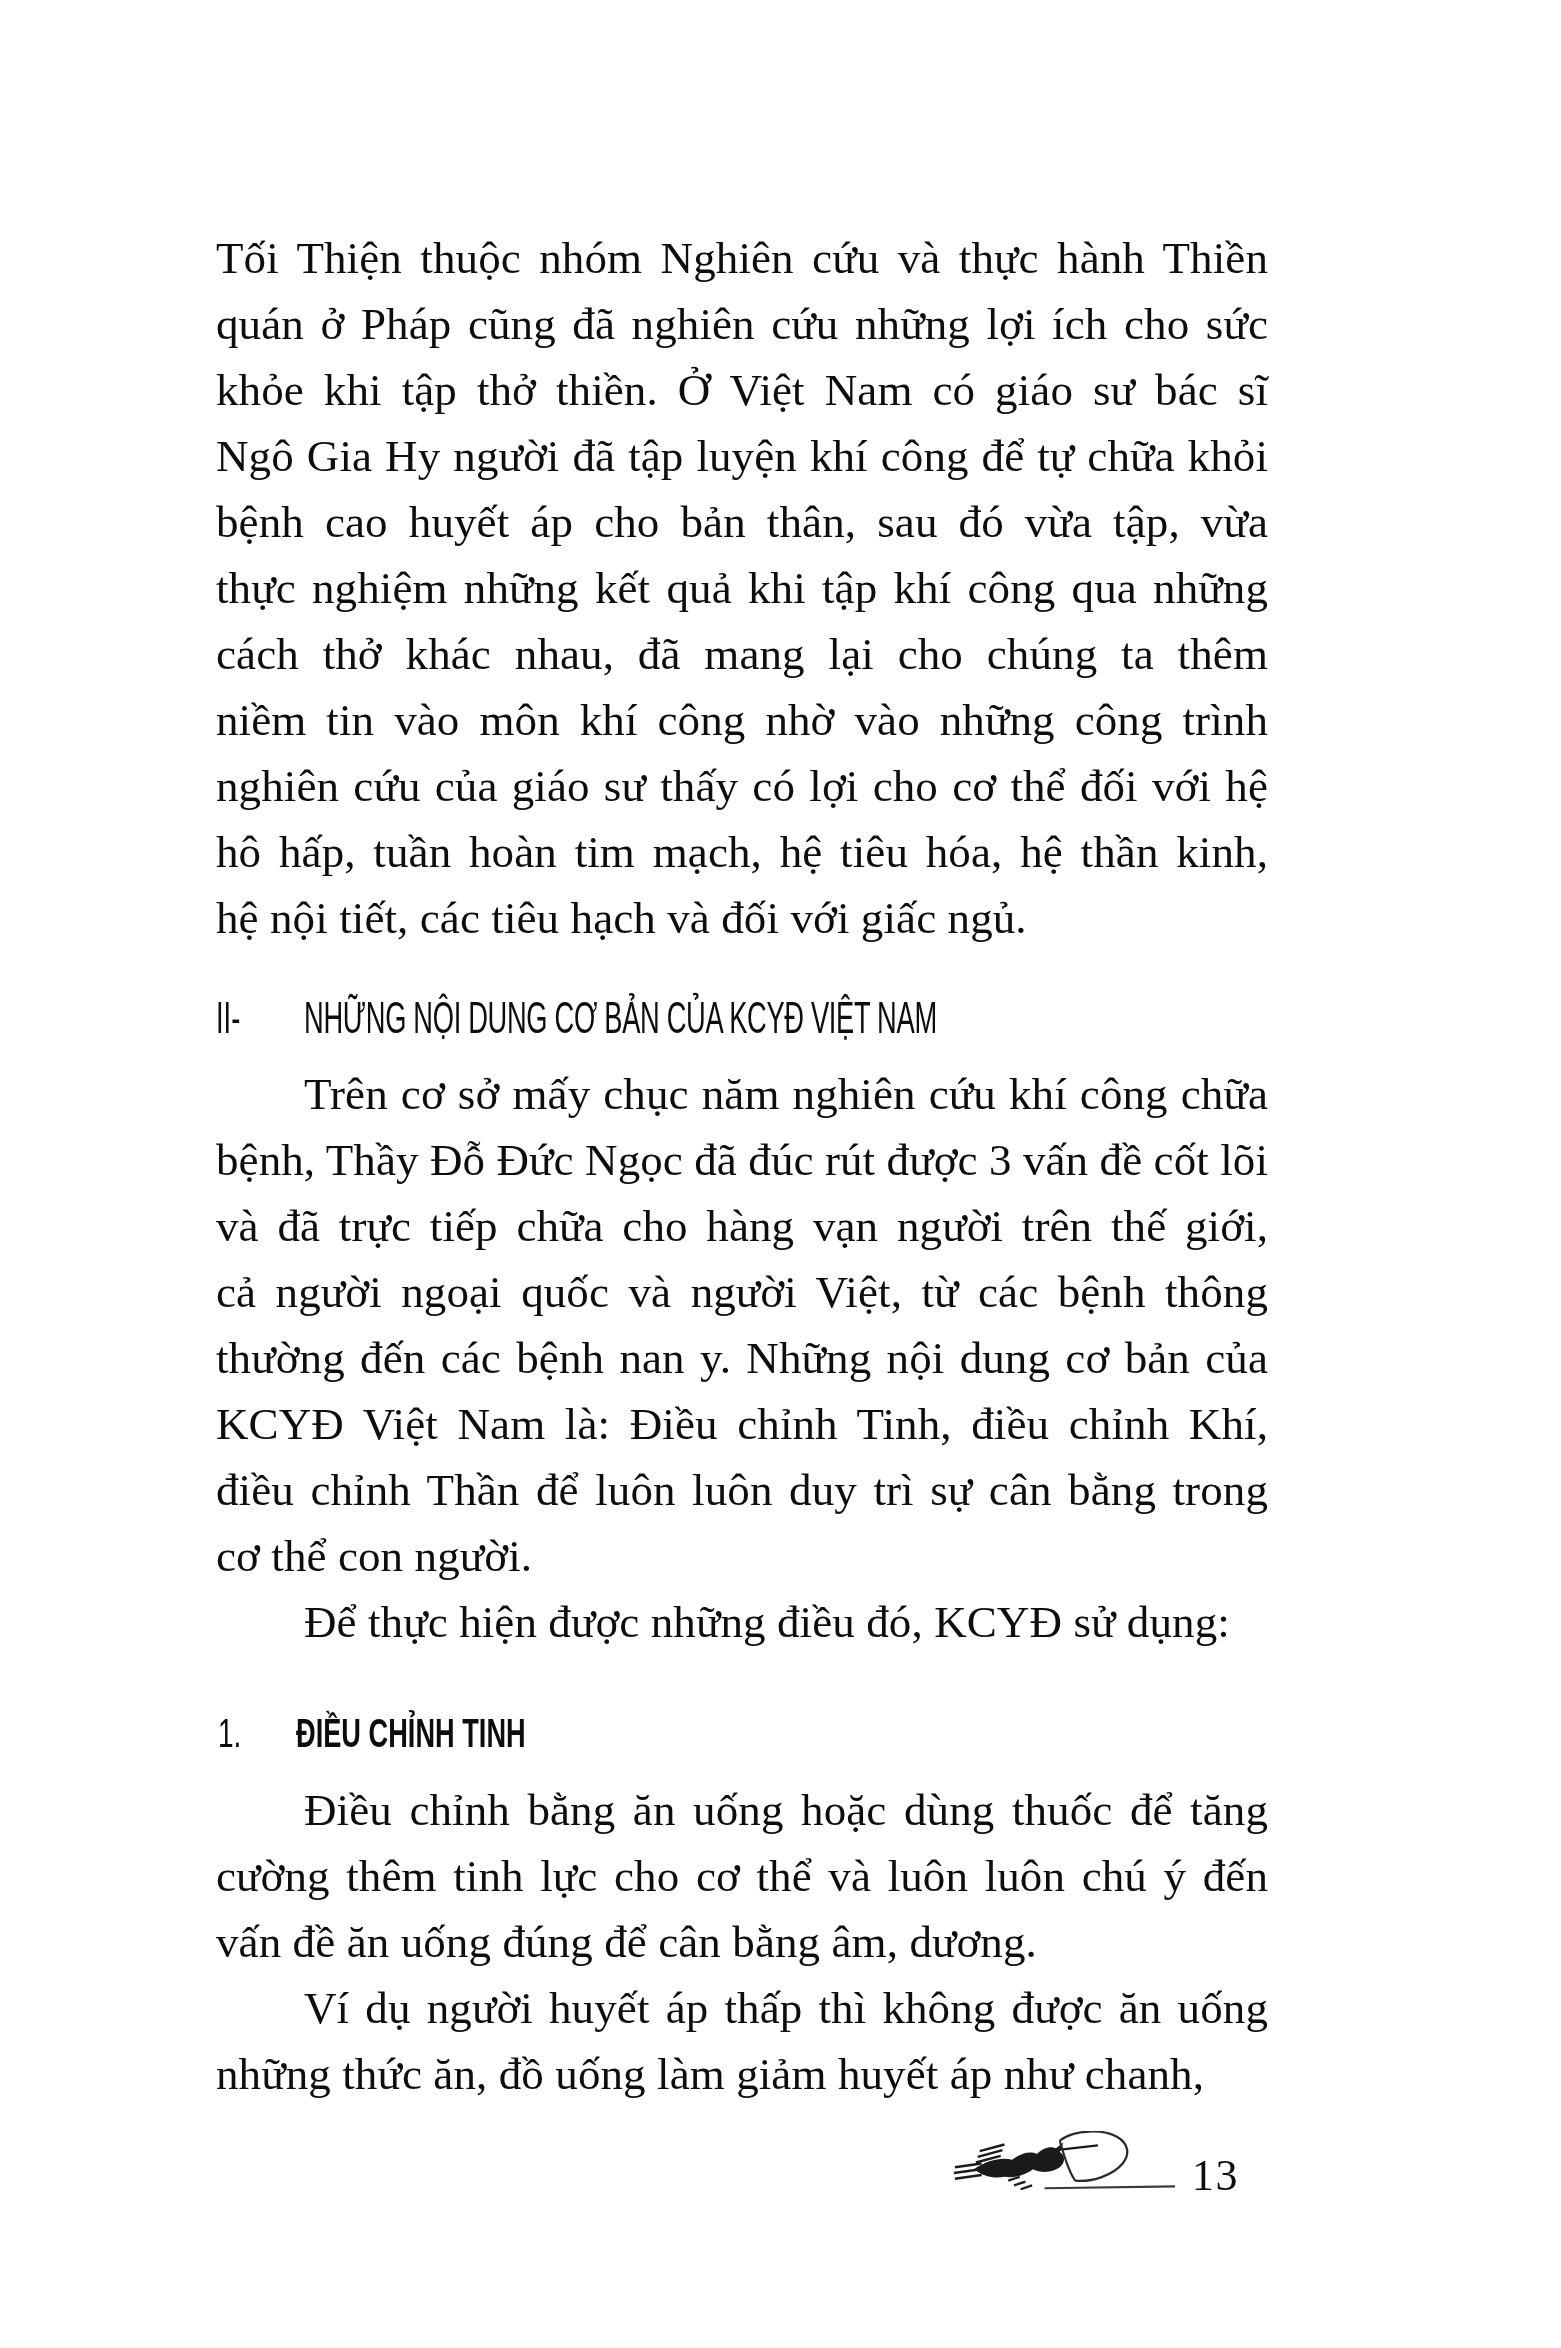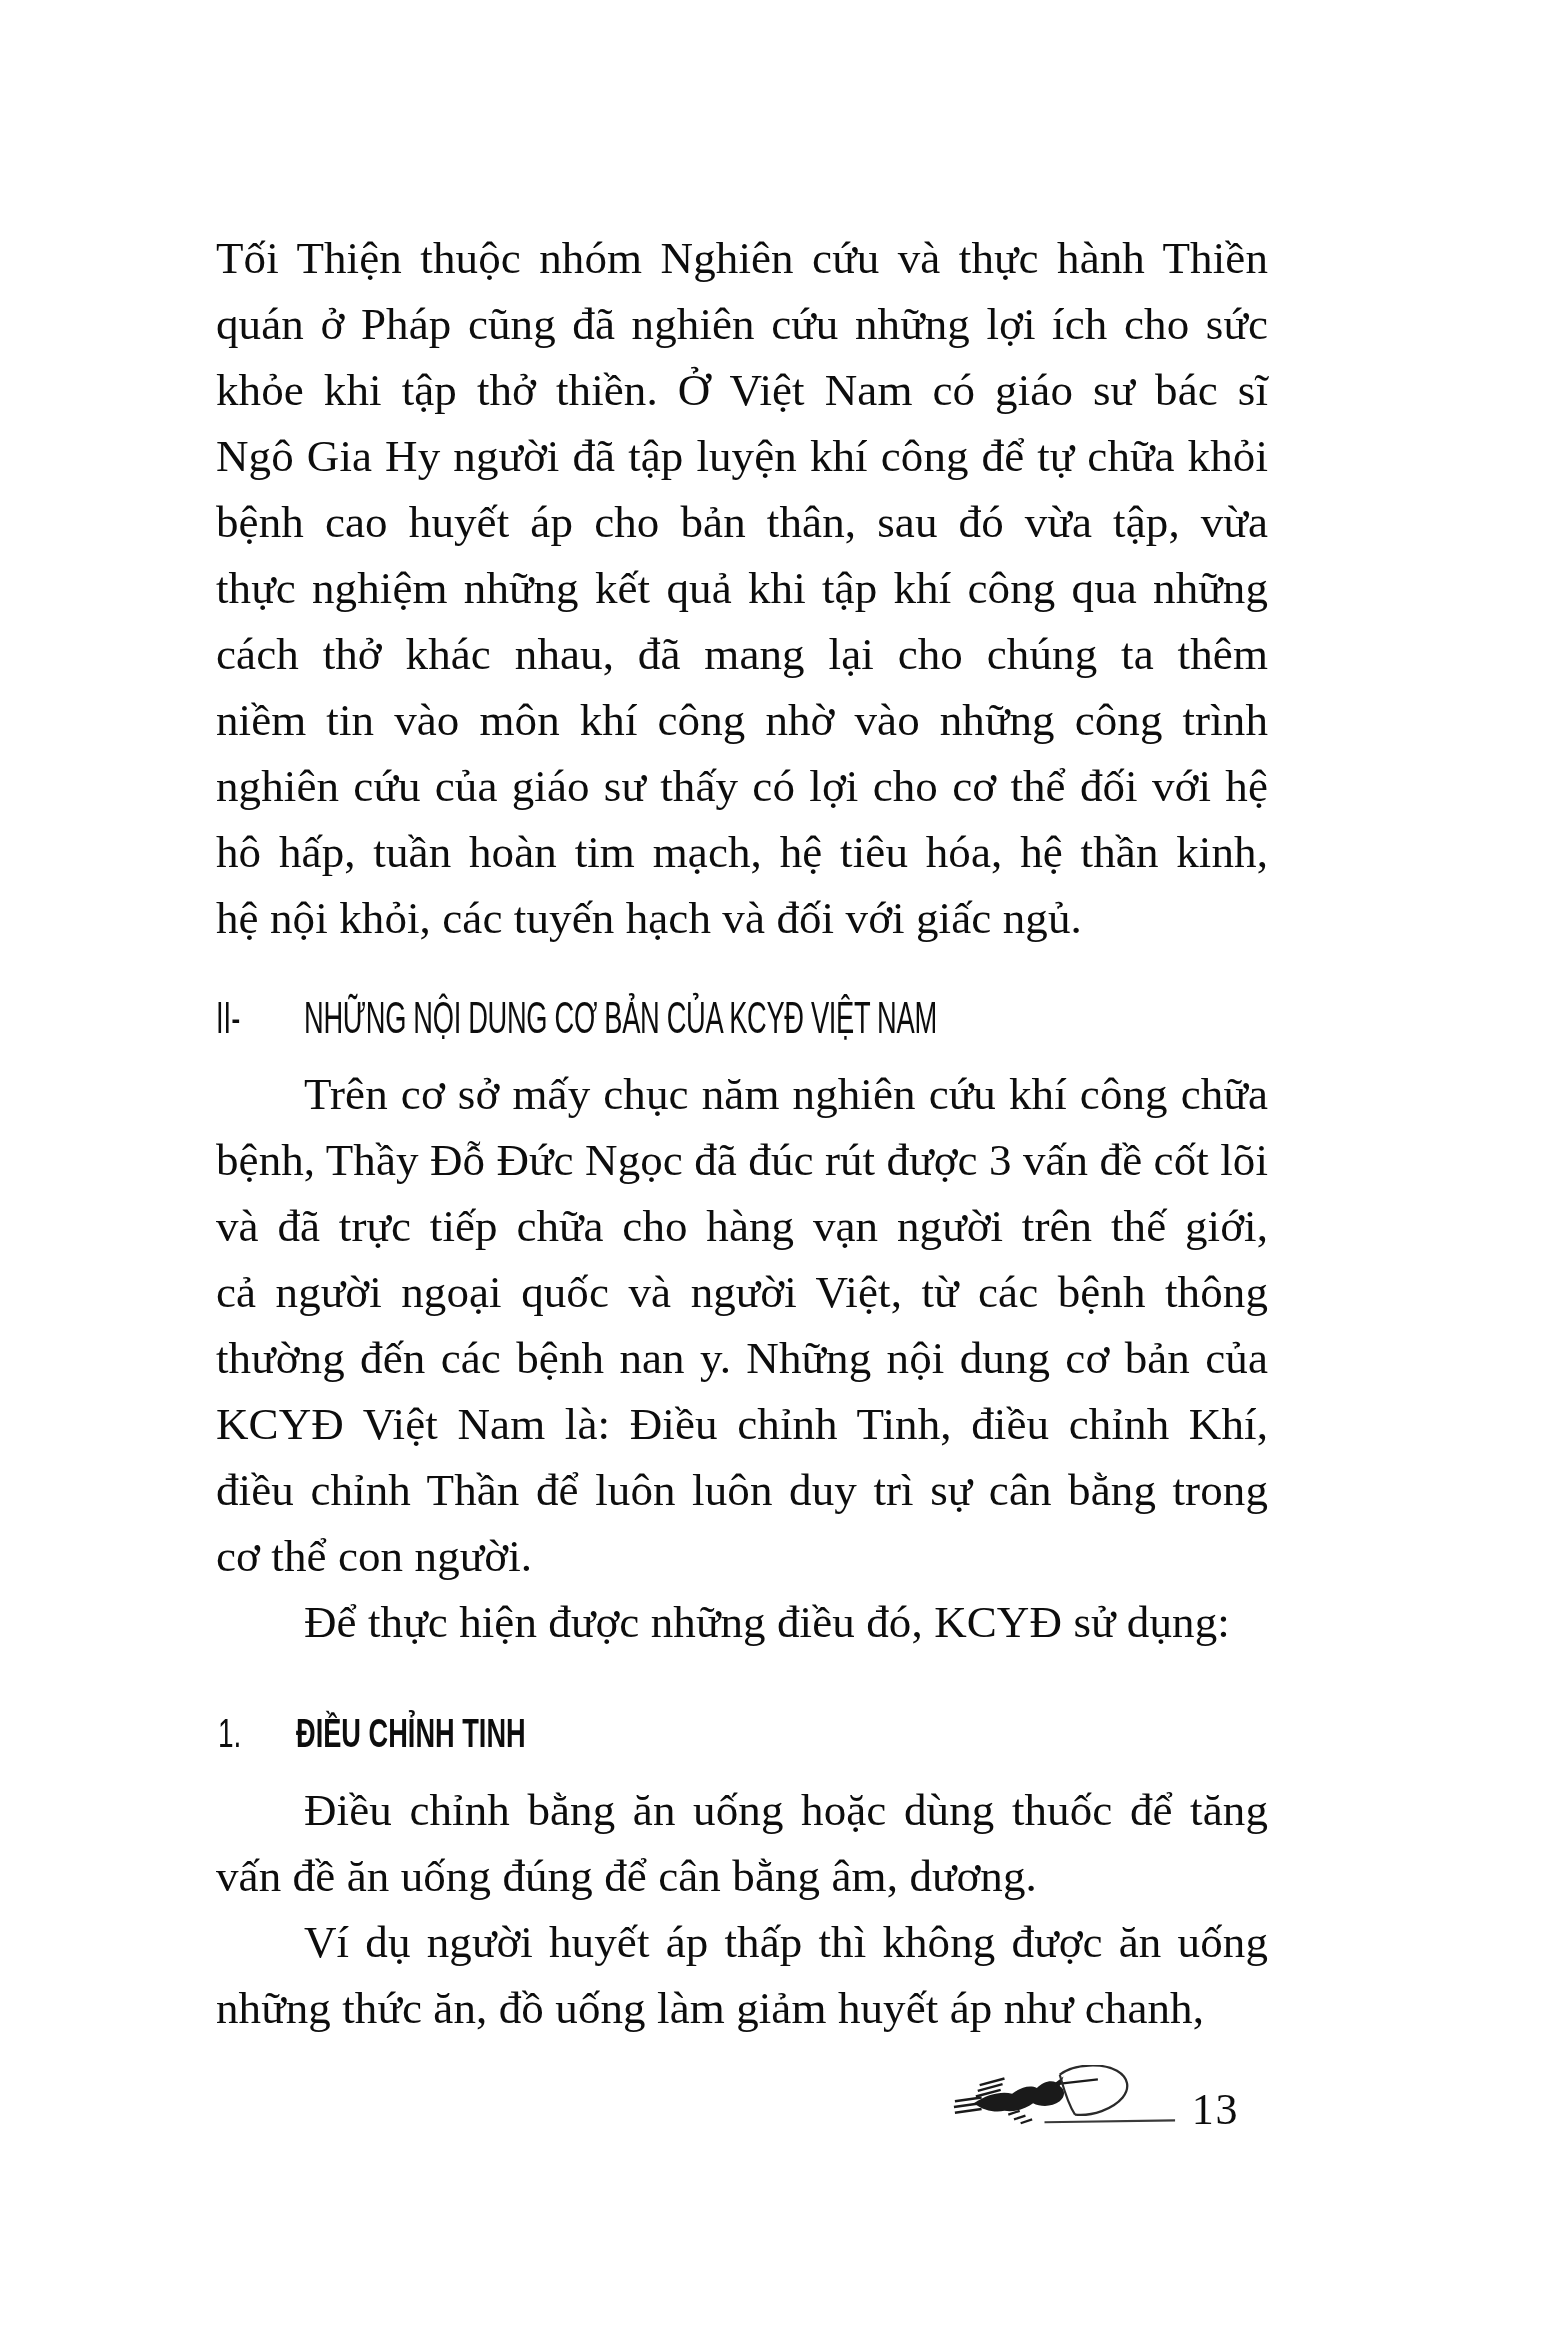--- a/index.html
+++ b/index.html
@@ -107,21 +107,21 @@
       <div class="tline">Tối Thiện thuộc nhóm Nghiên cứu và thực hành Thiền</div>
       <div class="tline">quán ở Pháp cũng đã nghiên cứu những lợi ích cho sức</div>
       <div class="tline">khỏe khi tập thở thiền. Ở Việt Nam có giáo sư bác sĩ</div>
       <div class="tline">Ngô Gia Hy người đã tập luyện khí công để tự chữa khỏi</div>
       <div class="tline">bệnh cao huyết áp cho bản thân, sau đó vừa tập, vừa</div>
       <div class="tline">thực nghiệm những kết quả khi tập khí công qua những</div>
       <div class="tline">cách thở khác nhau, đã mang lại cho chúng ta thêm</div>
       <div class="tline">niềm tin vào môn khí công nhờ vào những công trình</div>
       <div class="tline">nghiên cứu của giáo sư thấy có lợi cho cơ thể đối với hệ</div>
       <div class="tline">hô hấp, tuần hoàn tim mạch, hệ tiêu hóa, hệ thần kinh,</div>
-      <div class="tline last">hệ nội khỏi, các tuyến hạch và đối với giấc ngủ.</div>
+      <div class="tline last">hệ nội tiết, các tiêu hạch và đối với giấc ngủ.</div>
     </div>
 
   <div class="sect-heading">
     <span class="h-num">II-</span>
     <span class="h-title">NHỮNG NỘI DUNG CƠ BẢN CỦA KCYĐ VIỆT NAM</span>
   </div>
 
   <div class="para gap-after-heading">
       <div class="tline indent">Trên cơ sở mấy chục năm nghiên cứu khí công chữa</div>
       <div class="tline">bệnh, Thầy Đỗ Đức Ngọc đã đúc rút được 3 vấn đề cốt lõi</div>
@@ -137,20 +137,21 @@
       <div class="tline last indent">Để thực hiện được những điều đó, KCYĐ sử dụng:</div>
     </div>
 
   <div class="sub-heading">
     <span class="h-num">1.</span>
     <span class="h-title">ĐIỀU CHỈNH TINH</span>
   </div>
 
   <div class="para gap-after-subheading">
       <div class="tline indent">Điều chỉnh bằng ăn uống hoặc dùng thuốc để tăng</div>
+      <div class="tline">cường thêm tinh lực cho cơ thể và luôn luôn chú ý đến</div>
       <div class="tline last">vấn đề ăn uống đúng để cân bằng âm, dương.</div>
     </div>
 
   <div class="para">
       <div class="tline indent">Ví dụ người huyết áp thấp thì không được ăn uống</div>
       <div class="tline last">những thức ăn, đồ uống làm giảm huyết áp như chanh,</div>
     </div>
 
   <div class="footer">
     <svg class="bird-logo" width="224" height="65" viewBox="0 0 235 68" fill="none" xmlns="http://www.w3.org/2000/svg">

